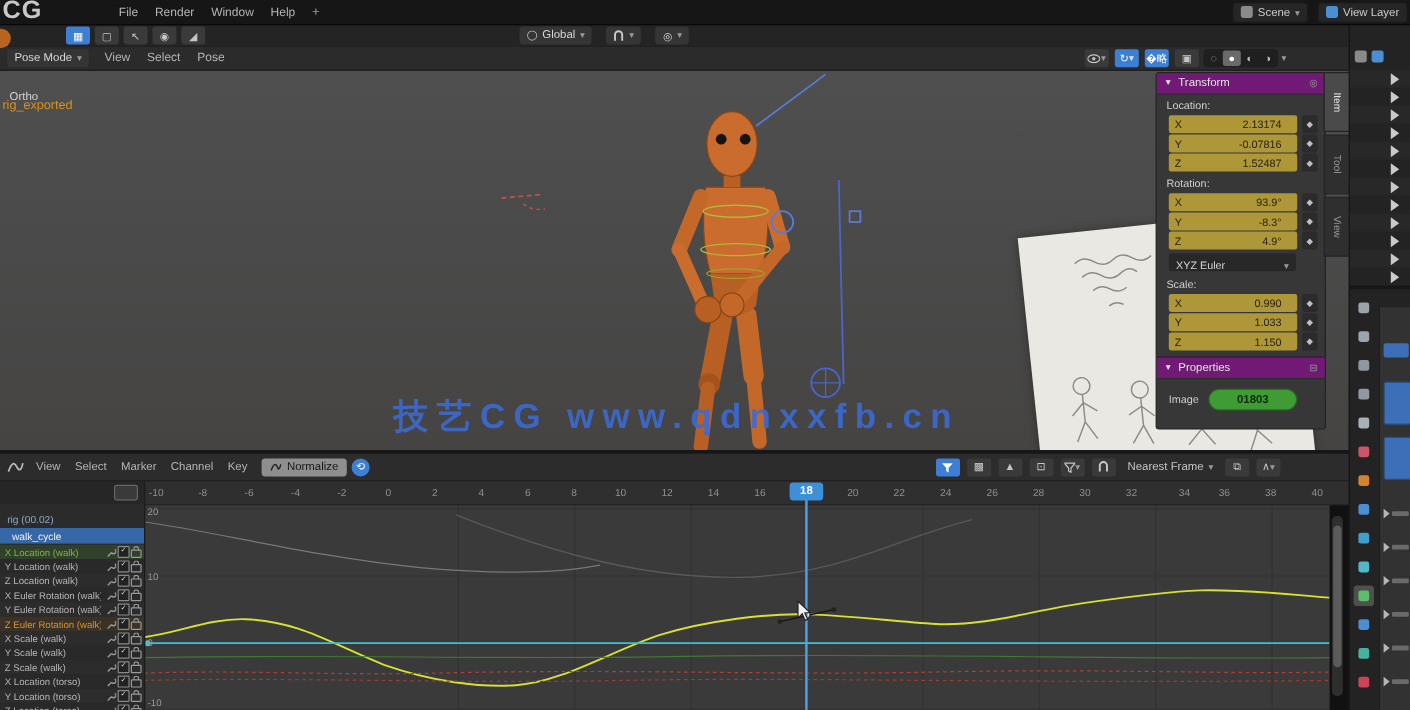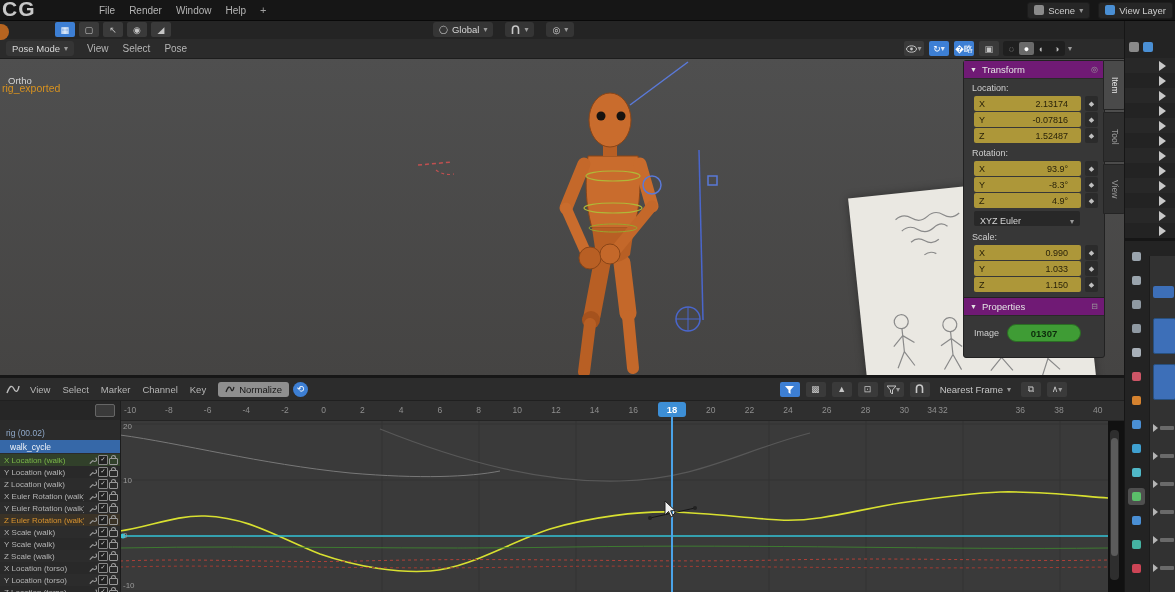--- a/index.html
+++ b/index.html
@@ -276,20 +276,21 @@
       <circle cx="688" cy="261" r="12" stroke="#4a66cc" stroke-width="1.5"></circle>
       <line x1="676" y1="261" x2="700" y2="261" stroke="#4a66cc" stroke-width="1"></line>
       <line x1="688" y1="249" x2="688" y2="273" stroke="#4a66cc" stroke-width="1"></line>
       <line x1="418" y1="107" x2="452" y2="104" stroke="#c05050" stroke-width="1.5" stroke-dasharray="4,3"></line>
       <path d="M436,112 q8,6 18,4" stroke="#c05050" stroke-width="1.2" stroke-dasharray="3,3"></path>
     </g>
   </svg>
 
   <div id="ov1" class="abs">Ortho</div>
   <div id="ov2" class="abs">rig_exported</div>
+  <div id="watermark" class="abs">技艺CG  www.qdnxxfb.cn</div>
 </div>
 
 <div id="npanel" class="abs">
   <div class="np-head">
     <span style="font-size:7px;">▼</span>
     <span>Transform</span>
     <span class="pin">◎</span>
   </div>
   <div class="np-label">Location:</div>
   <div id="loc-fields">
@@ -367,21 +368,21 @@
         <div class="kfbtn">◆</div>
       </div>
     </div>
   <div class="np-head" id="np2-head">
     <span style="font-size:7px;">▼</span>
     <span>Properties</span>
     <span class="pin">⊟</span>
   </div>
   <div id="np2-row">
     <span>Image</span>
-    <div id="np2-btn">01307</div>
+    <div id="np2-btn">01803</div>
   </div>
 </div>
 <div id="ntabs" class="abs">
   <div class="ntab active">Item</div>
   <div class="ntab">Tool</div>
   <div class="ntab">View</div>
 </div>
 
 <div id="ge-sep" class="abs"></div>
 <div id="ge-head" class="abs">
@@ -447,21 +448,21 @@
     <span class="tick" style="left: 582.6px;">14</span>
     <span class="tick" style="left: 621.3px;">16</span>
     <span class="tick" style="left: 660px;">18</span>
     <span class="tick" style="left: 698.7px;">20</span>
     <span class="tick" style="left: 737.4px;">22</span>
     <span class="tick" style="left: 776.1px;">24</span>
     <span class="tick" style="left: 814.8px;">26</span>
     <span class="tick" style="left: 853.5px;">28</span>
     <span class="tick" style="left: 892.2px;">30</span>
     <span class="tick" style="left: 930.9px;">32</span>
-    <span class="tick" style="left: 920px;">34</span>
+    <span class="tick" style="left: 975px;">34</span>
     <span class="tick" style="left: 1008.3px;">36</span>
     <span class="tick" style="left: 1047px;">38</span>
     <span class="tick" style="left: 1085.7px;">40</span>
   </div>
 <div id="corner" class="abs">
   <div class="box"></div>
 </div>
 
 <div id="gcanvas" class="abs">
   <svg id="graph-svg" width="988" height="172" viewBox="0 0 988 172">

